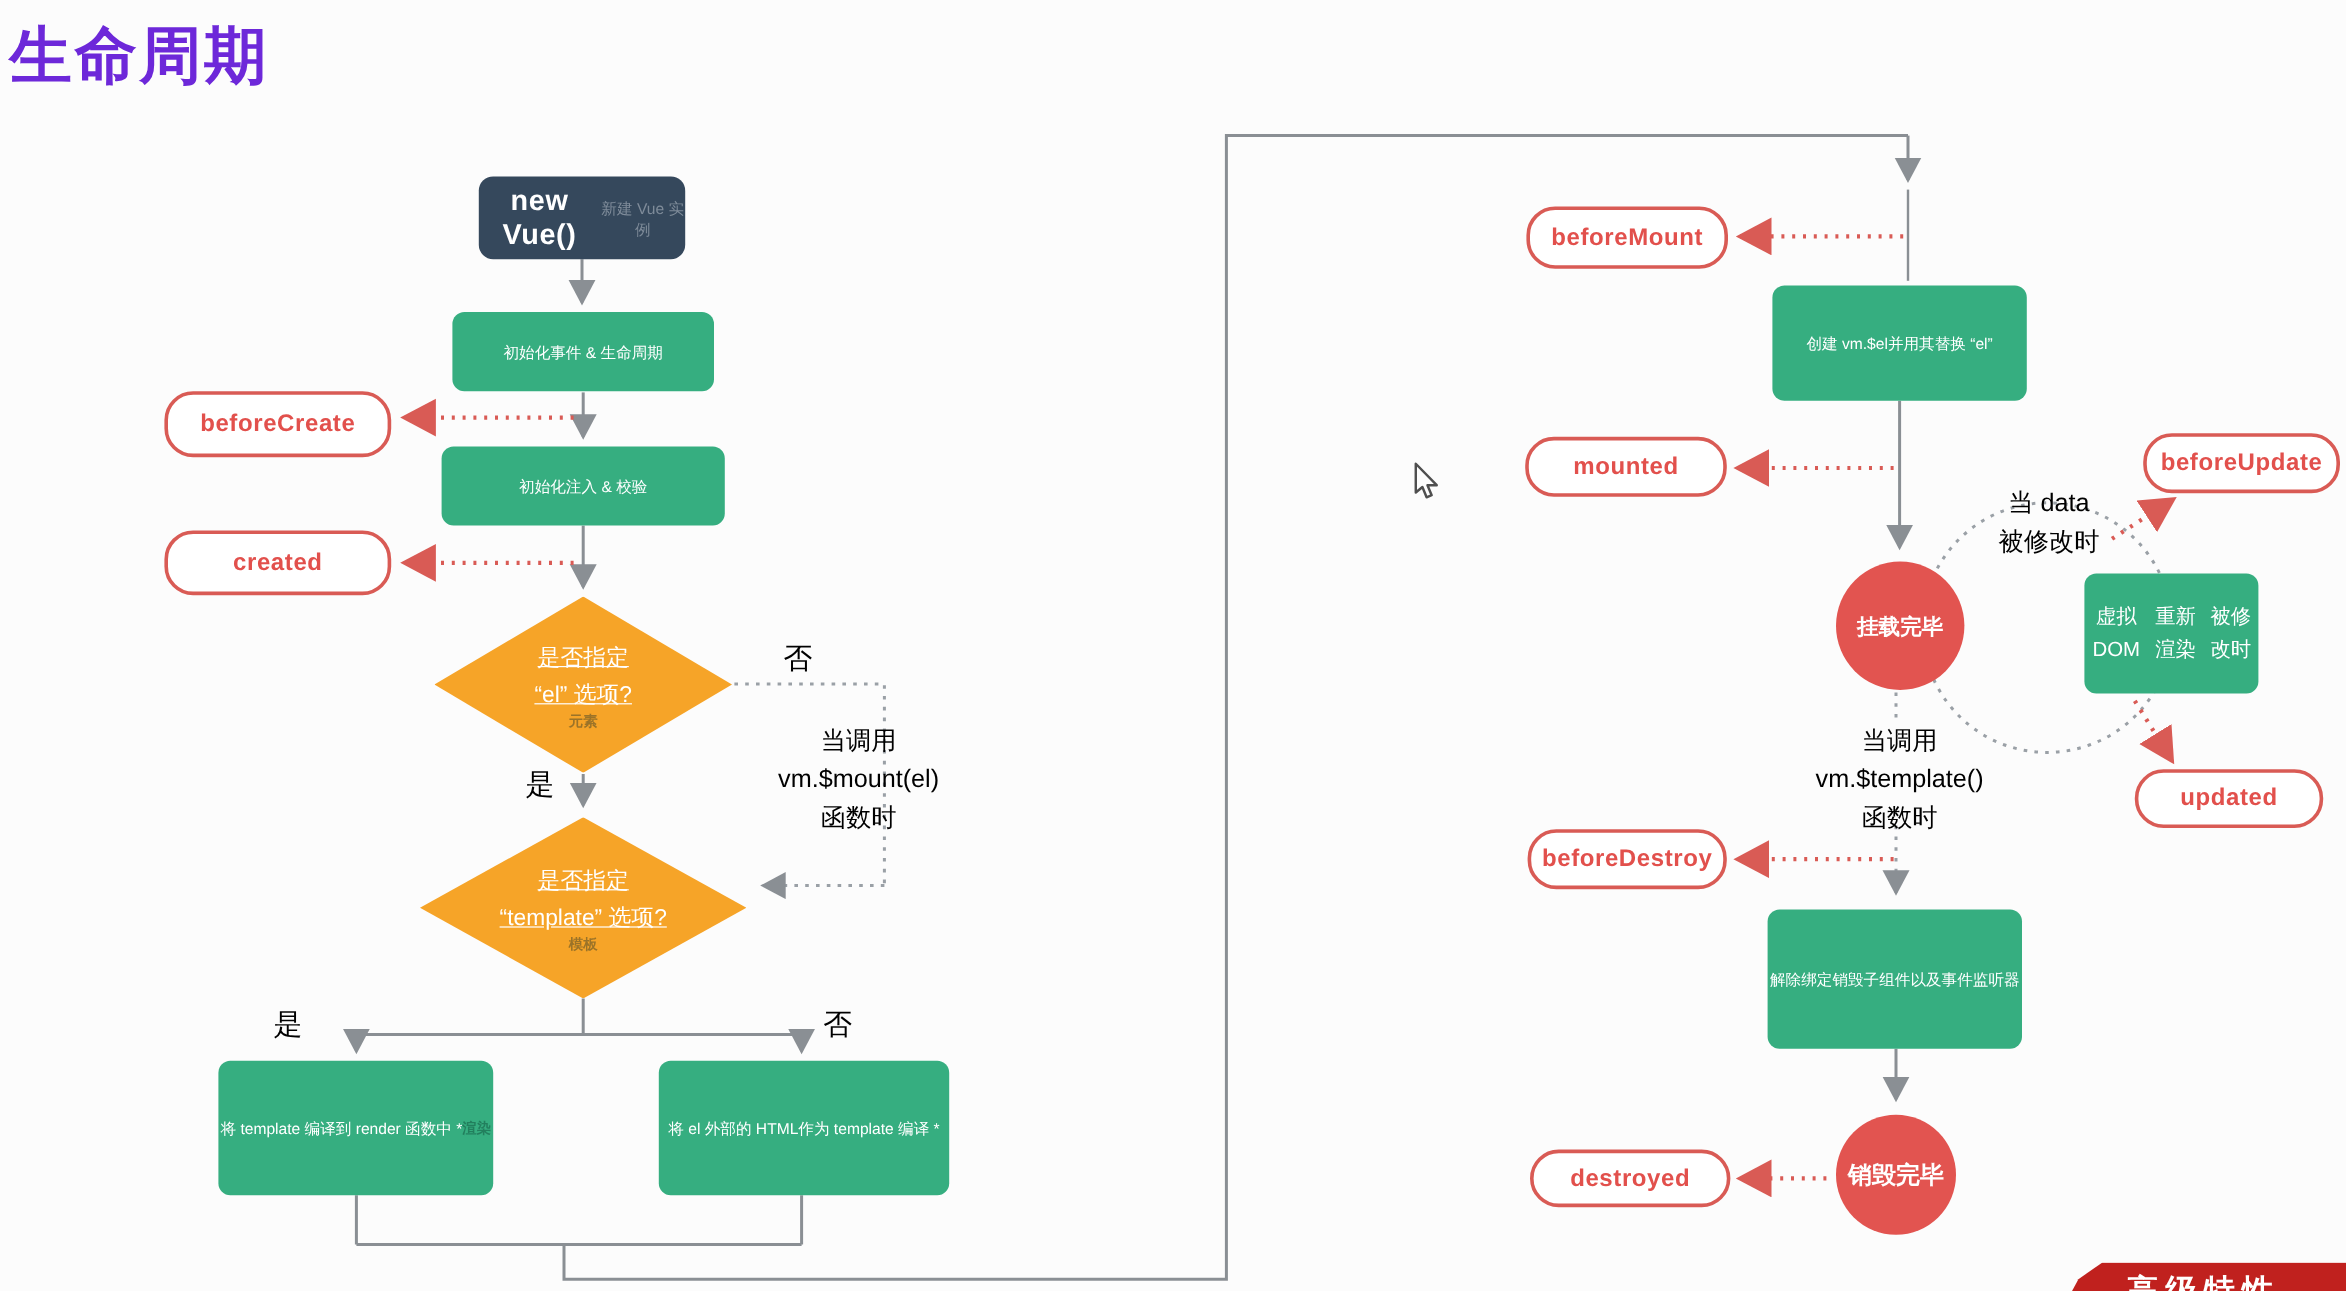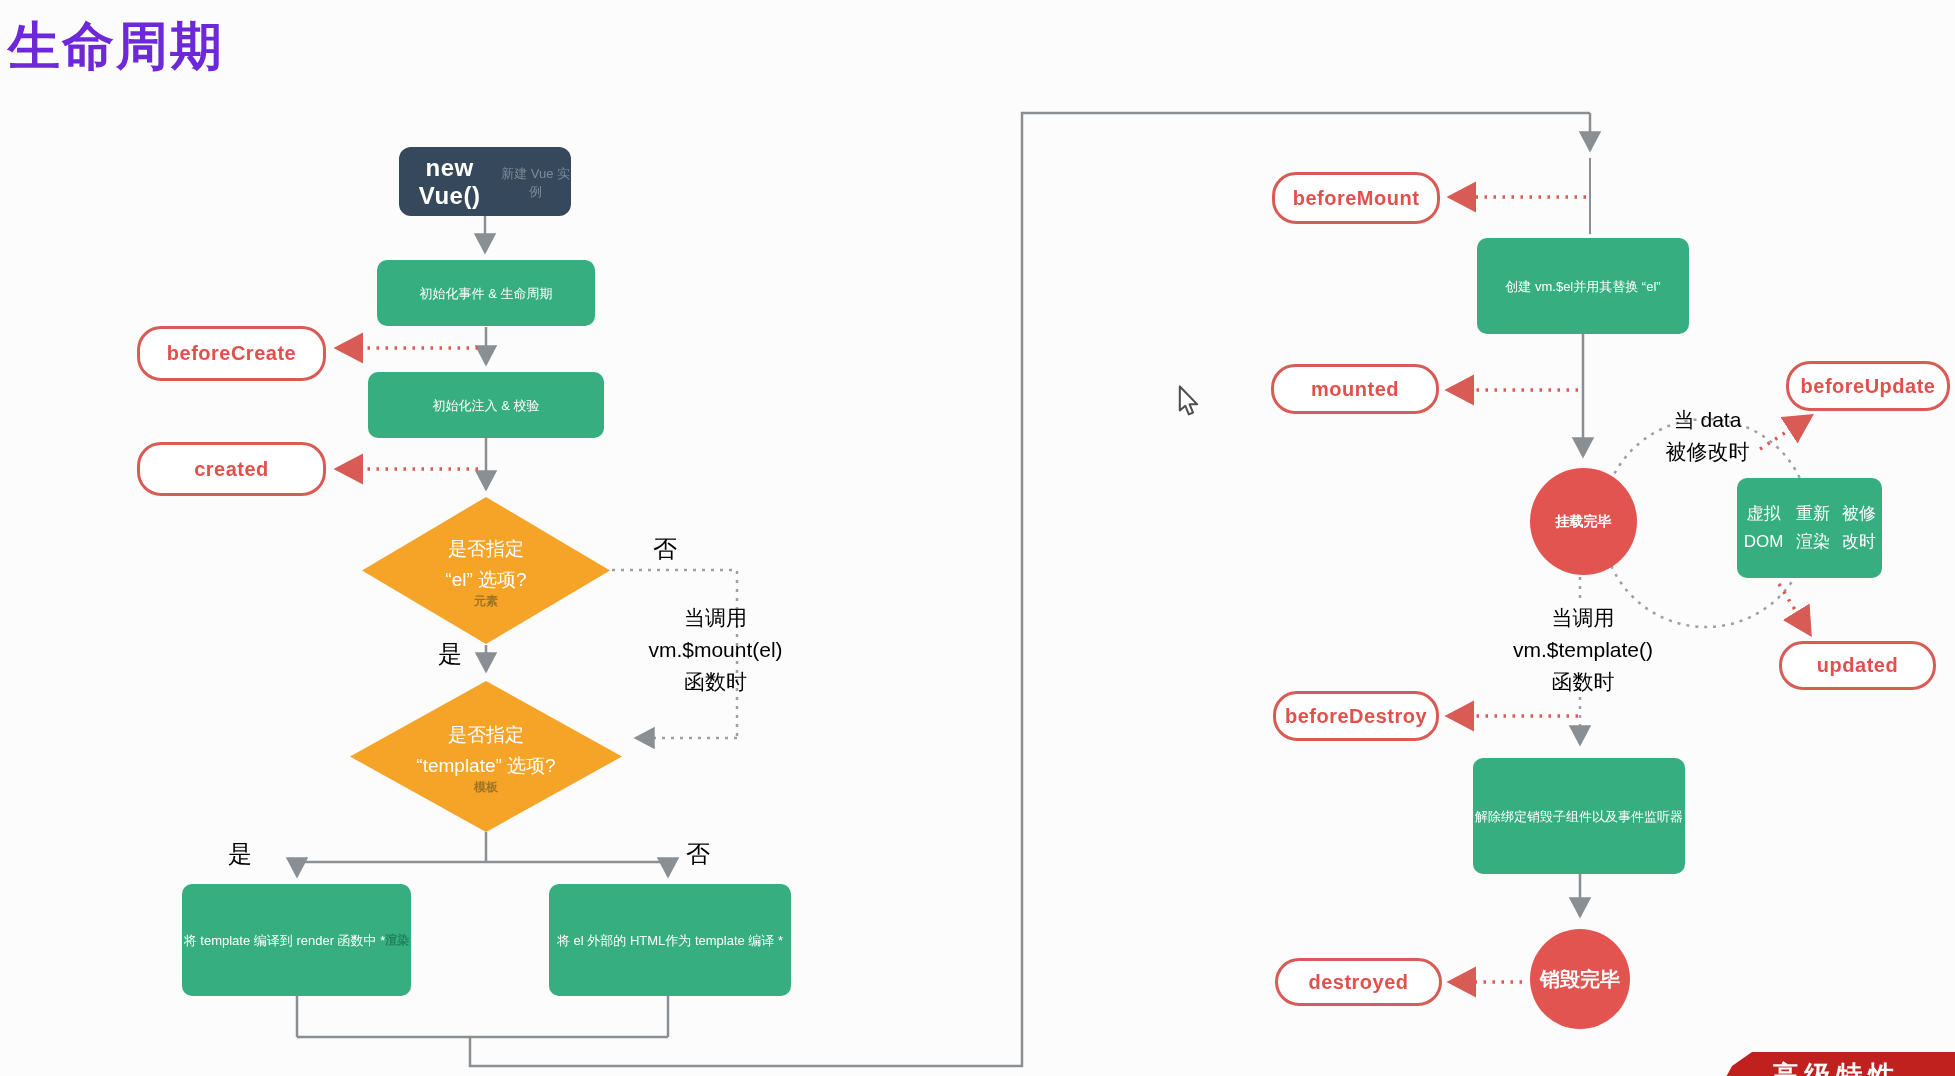--- a/index.html
+++ b/index.html
@@ -20,24 +20,24 @@
   .badge{
     background:#fff;border:3px solid #d95b55;border-radius:24px;color:#e2504c;
     font-weight:bold;font-size:20px;display:flex;align-items:center;justify-content:center;
     letter-spacing:.5px;box-sizing:border-box;
   }
   .diamond{
     background:#f6a428;color:#fff;
     clip-path:polygon(50% 0,100% 50%,50% 100%,0 50%);
     display:flex;flex-direction:column;align-items:center;justify-content:center;text-align:center;
   }
-  .diamond .l{font-size:19px;line-height:31px;}
+  .diamond .l{font-size:19px;line-height:31px;text-decoration:underline;}
   .diamond .note{font-size:12px;line-height:13px;color:rgba(80,75,40,.55);font-weight:bold;}
   .circle{
-    background:#e25450;border-radius:50%;color:#fff;font-weight:bold;font-size:14px;
+    background:#e25450;border-radius:50%;color:#fff;font-weight:bold;font-size:18px;
     display:flex;align-items:center;justify-content:center;
   }
   .gray{color:#000000;font-weight:normal;}
   .notes{text-align:center;font-size:21px;line-height:32px;}
   .branch{font-size:24px;}
   .ribbon-wrap{overflow:hidden;width:237px;height:24px;}
   .ribbon{
     position:absolute;left:0;top:0;width:237px;height:40px;background:#c0211e;
     clip-path:polygon(34px 0,100% 0,100% 100%,0 100%,14px 14px);
     color:#fff;font-weight:bold;font-size:26px;text-align:center;line-height:46px;

